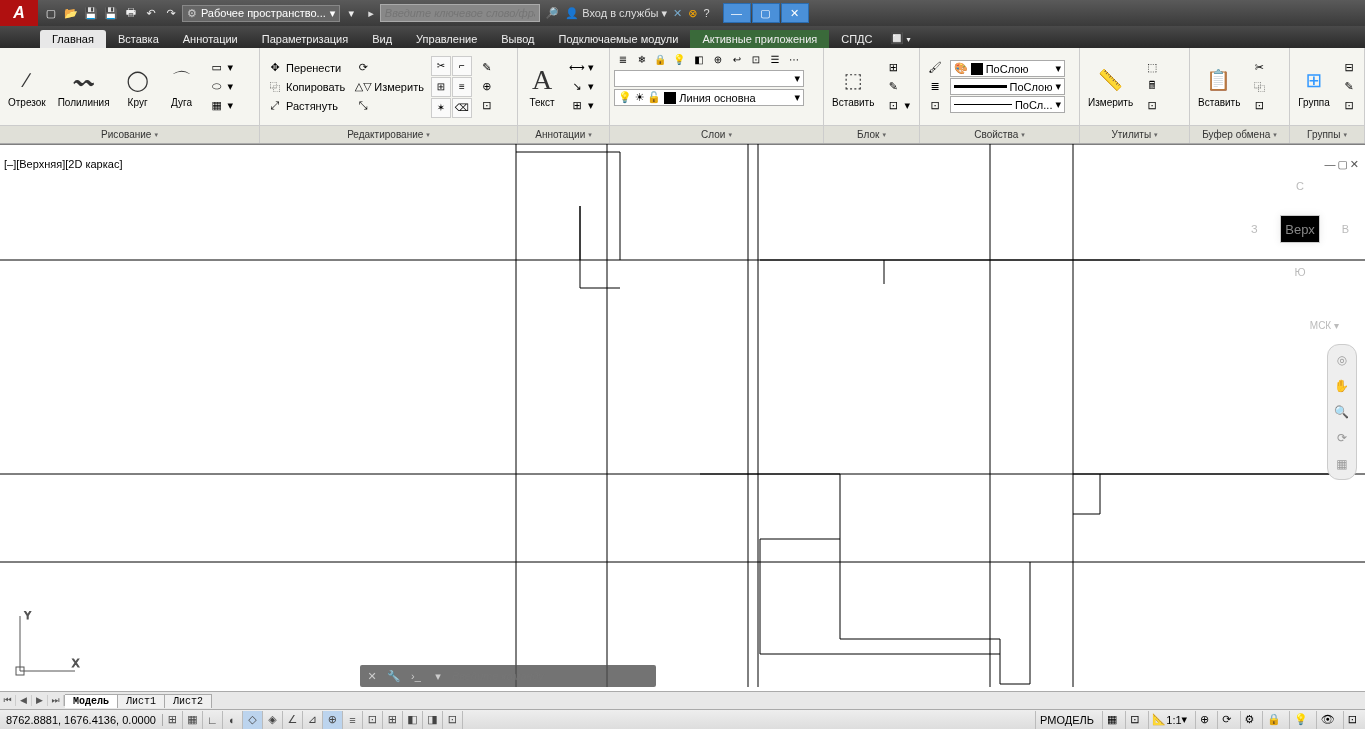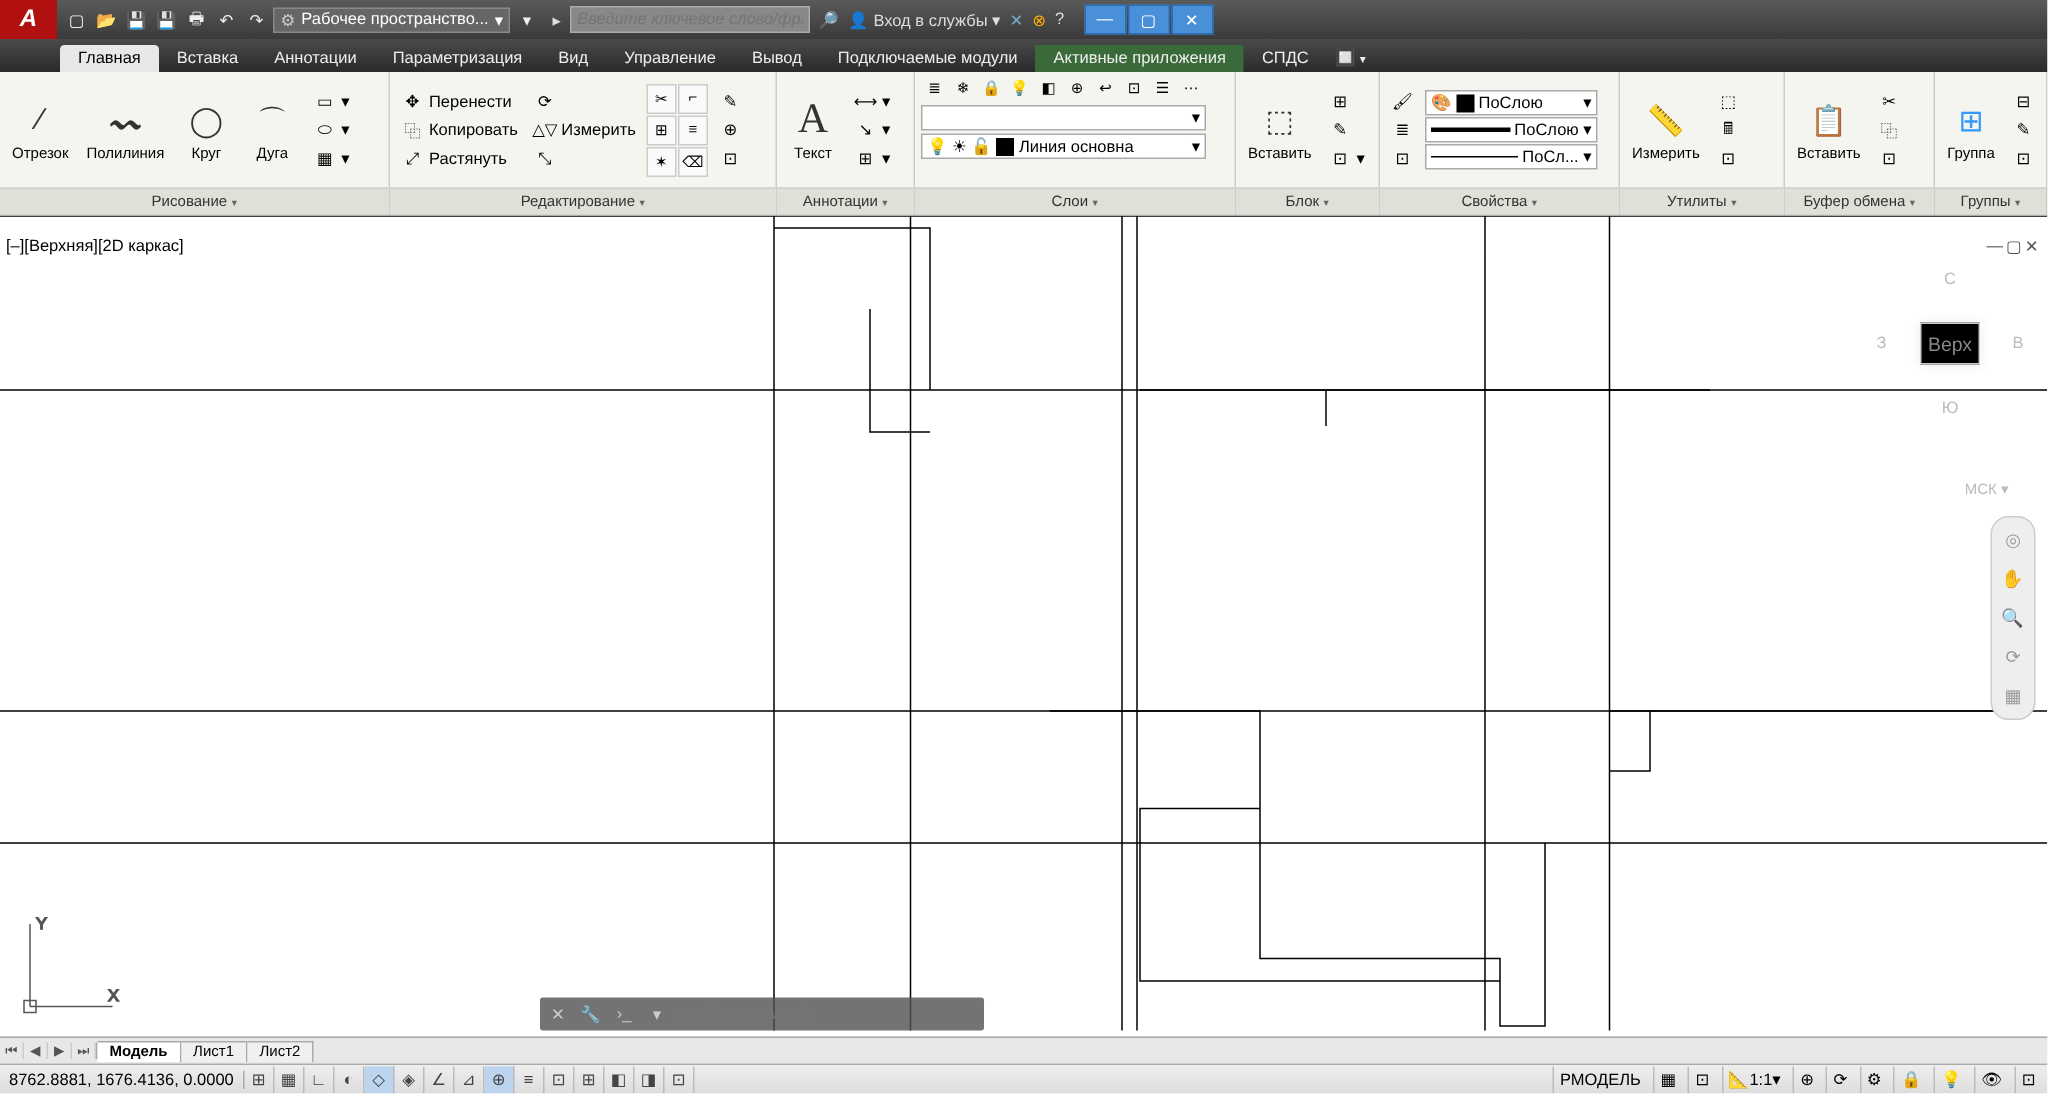--- a/index.html
+++ b/index.html
@@ -63,21 +63,21 @@
 
 
 .cmdline { position: absolute; bottom: 42px; left: 360px; height: 22px; background: rgba(80,80,80,0.8); display: flex; align-items: center; padding: 0 4px; gap: 6px; color: #ccc; border-radius: 2px; }
 .cmdline .ic { width: 16px; text-align: center; cursor: pointer; }
 .cmdline input { background: transparent; border: none; color: #aaa; font-style: italic; outline: none; width: 200px; }
 
 
 .layout-tabs { position: absolute; bottom: 20px; left: 0; right: 0; height: 18px; background: #e8e8e8; border-top: 1px solid #aaa; display: flex; align-items: center; }
 .layout-tabs .nav { display: flex; border-right: 1px solid #aaa; }
 .layout-tabs .nav div { width: 16px; text-align: center; cursor: pointer; font-size: 9px; color: #555; border-right: 1px solid #ccc; }
-.layout-tab { padding: 1px 8px; border-right: 1px solid #aaa; background: #f0f0f0; cursor: pointer; font-size: 10px; border-top: 1px solid #aaa; }
+.layout-tab { padding: 1px 8px; border-right: 1px solid #aaa; background: #f0f0f0; cursor: pointer; font-size: 10px; border-top: 1px solid #aaa; font-family: Liberation Mono, monospace; }
 .layout-tab.active { background: #fff; font-weight: bold; }
 
 
 .statusbar { position: absolute; bottom: 0; left: 0; right: 0; height: 20px; background: linear-gradient(#eee,#ddd); border-top: 1px solid #aaa; display: flex; align-items: center; font-size: 10px; }
 .coords { padding: 0 6px; border-right: 1px solid #aaa; }
 .status-btns { display: flex; }
 .status-btns .sb { width: 20px; height: 18px; border-right: 1px solid #bbb; display: flex; align-items: center; justify-content: center; color: #444; cursor: pointer; }
 .status-btns .sb.on { background: #bcd4ee; }
 .spacer { flex: 1; }
 .status-right { display: flex; align-items: center; gap: 4px; padding-right: 4px; }

